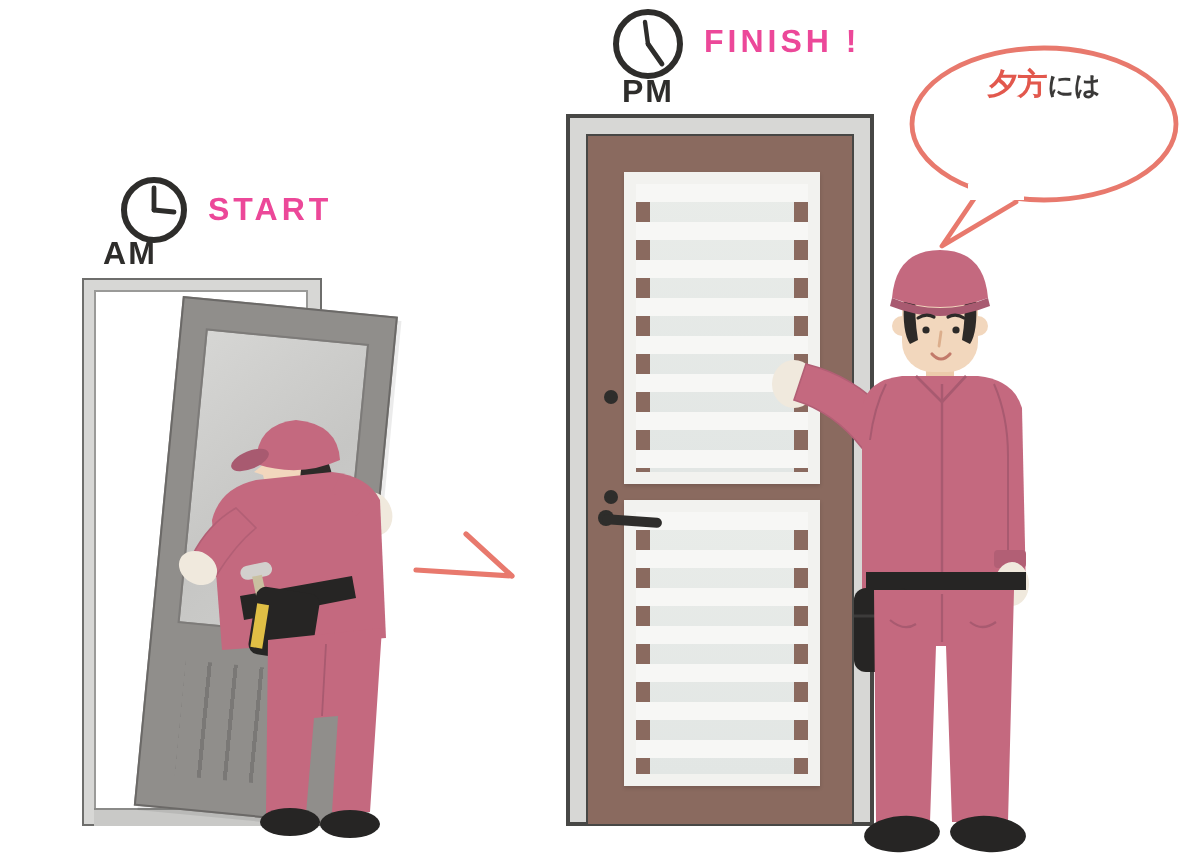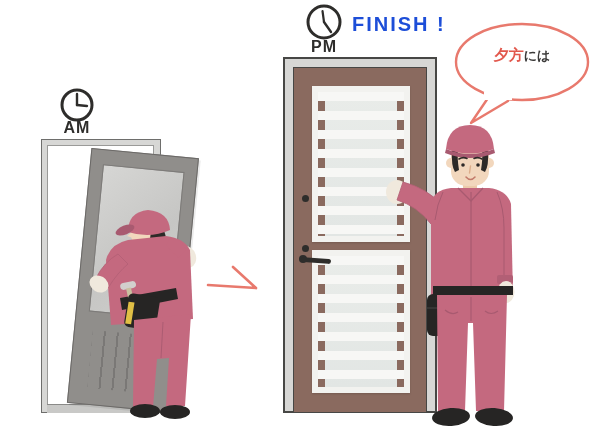--- a/index.html
+++ b/index.html
@@ -5,21 +5,21 @@
   html,body{margin:0;padding:0;background:#fff;}
   .stage{
     position:relative;width:600px;height:433px;background:#ffffff;overflow:hidden;
     font-family:"Liberation Sans","DejaVu Sans",sans-serif;color:#2e2d2b;
   }
   .abs{position:absolute;}
   svg{position:absolute;overflow:visible;}
 
   
   .time-badge{font-size:16px;font-weight:800;letter-spacing:1px;color:#2e2d2b;text-align:center;width:36px;}
-  .stage-label{font-size:20px;font-weight:600;letter-spacing:2px;color:#1d4ed8;}
+  .stage-label{font-size:16px;font-weight:600;letter-spacing:2px;color:#ec4899;}
 
   
   .frame-b-outer{left:41px;top:139px;width:120px;height:274px;background:#d7d7d5;border:1px solid #6e6e6c;box-sizing:border-box;}
   .frame-b-inner{left:47px;top:145px;width:107px;height:268px;background:#ffffff;border:1px solid #9a9a98;border-bottom:none;box-sizing:border-box;}
   .frame-b-sill{left:47px;top:404px;width:107px;height:9px;background:#c9c9c7;border-top:1px solid #8a8a88;box-sizing:border-box;}
 
   
   .old-door{left:68px;top:148px;width:108px;height:256px;background:#908e8b;border:1px solid #6b6967;
     transform:rotate(5.5deg);transform-origin:12px 244px;box-sizing:border-box;box-shadow:2px 2px 0 rgba(0,0,0,0.08);}
   .old-door-window{position:absolute;left:12px;top:14px;right:12px;height:148px;
@@ -36,37 +36,38 @@
   .lattice-glass{position:absolute;left:0;top:0;right:0;bottom:0;
     background:repeating-linear-gradient(180deg,#f7f7f5 0 9px,rgba(0,0,0,0) 9px 19px),linear-gradient(180deg,#e9ece9,#e2e6e4);}
   .lattice-edge{position:absolute;top:0;bottom:0;width:7px;
     background:repeating-linear-gradient(180deg,transparent 0 9px,#8a6a5f 9px 19px);}
   .lattice-edge.l{left:0;} .lattice-edge.r{right:0;}
   .lock-dot{position:absolute;width:7px;height:7px;border-radius:50%;background:#2e2d2b;}
   .handle-lever{position:absolute;left:7px;top:190px;width:30px;height:5px;border-radius:3px;background:#2e2d2b;transform:rotate(4deg);}
   .handle-knob{position:absolute;left:5px;top:187px;width:8px;height:8px;border-radius:50%;background:#2e2d2b;}
 
   
-  .bubble-text{left:462px;top:33px;width:120px;text-align:center;font-size:13px;line-height:19px;font-weight:700;color:#3a3938;margin-top:12px;}
+  .bubble-text{left:462px;top:33px;width:120px;text-align:center;font-size:13px;line-height:19px;font-weight:700;color:#3a3938;}
   .bubble-text .hl{color:#e2584d;font-size:15px;}
 
   
   .nosel{user-select:none;}
 </style>
 </head>
 <body>
 
 <div class="stage nosel">
 
   <svg style="left:59px;top:87px;" width="36" height="36" viewBox="0 0 36 36">
     <circle cx="18" cy="18" r="15" fill="none" stroke="#2e2d2b" stroke-width="3"></circle>
     <line x1="18" y1="18" x2="18" y2="7" stroke="#2e2d2b" stroke-width="2.4" stroke-linecap="round"></line>
     <line x1="18" y1="18" x2="28" y2="19" stroke="#2e2d2b" stroke-width="2.4" stroke-linecap="round"></line>
   </svg>
-  <div class="abs time-badge" style="left:59px;top:119px;">AM</div>
+  <div class="abs time-badge" style="left:47px;top:119px;">AM</div>
+  <div class="abs stage-label" style="left:104px;top:97px;">START</div>
 
   <div class="abs frame-b-outer"></div>
   <div class="abs frame-b-inner"></div>
   <div class="abs frame-b-sill"></div>
 
   <div class="abs old-door">
     <div class="old-door-window"></div>
     <div class="old-door-slats"></div>
   </div>
 

